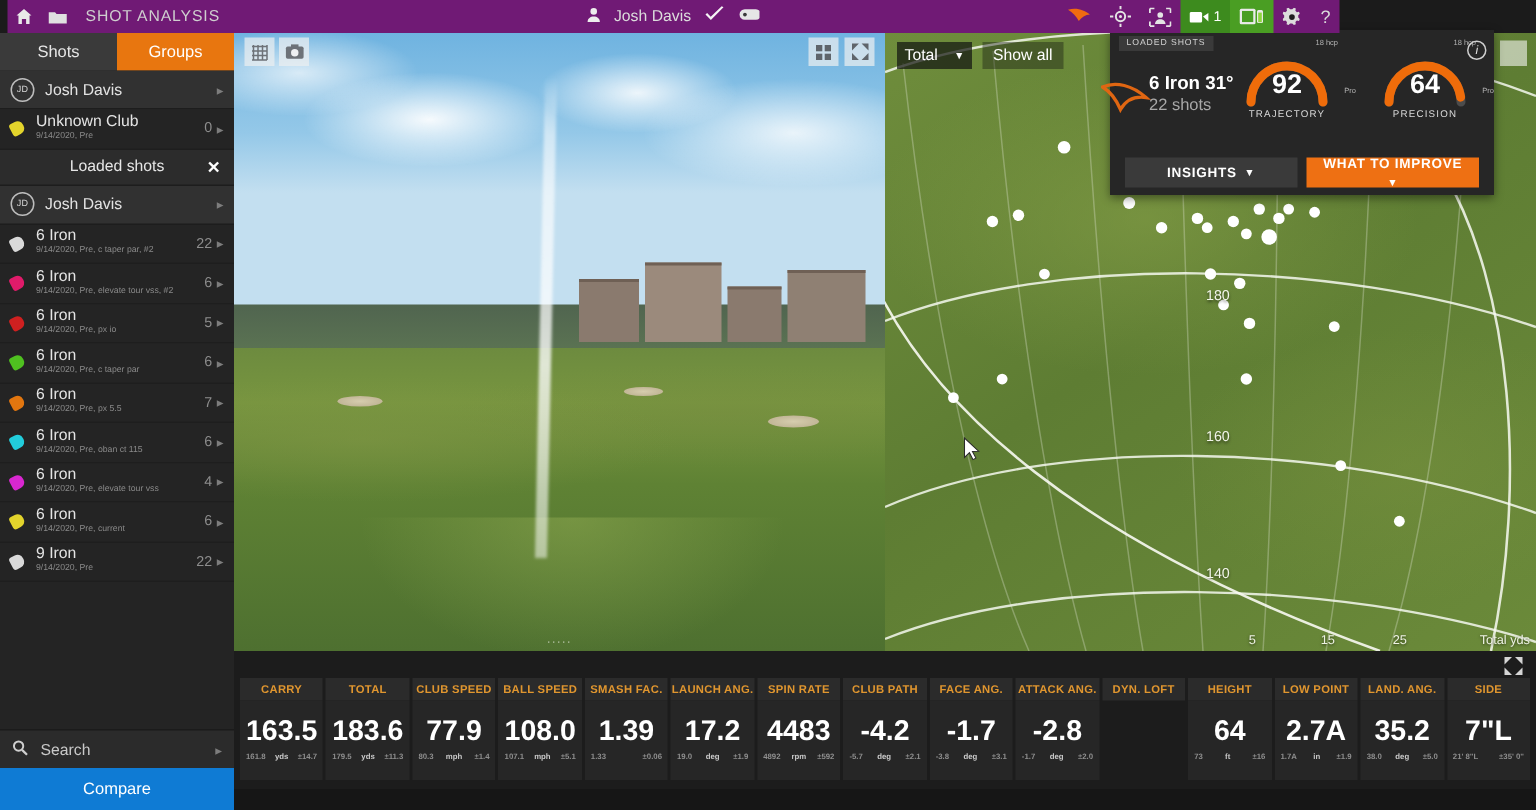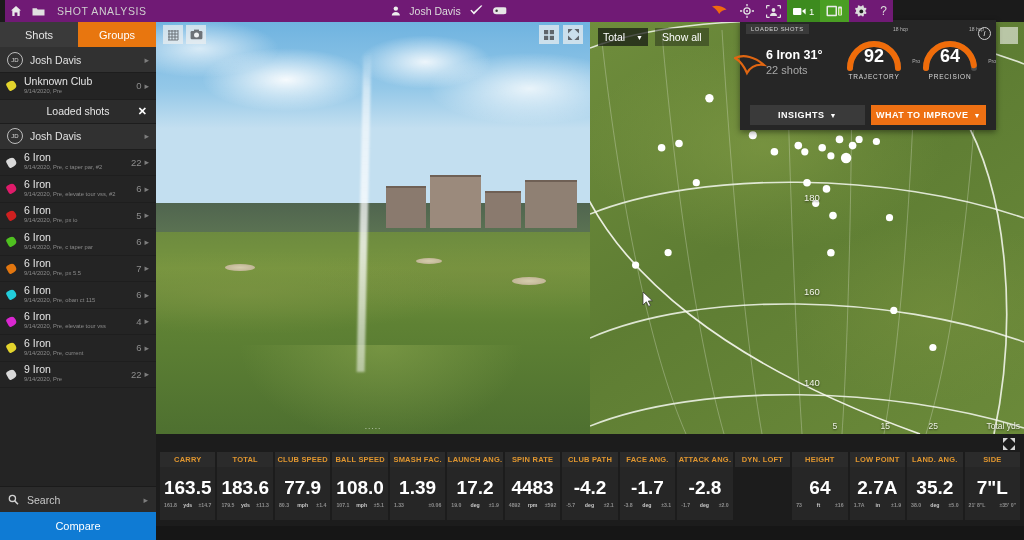--- a/index.html
+++ b/index.html
@@ -162,39 +162,39 @@
   }
   .card-badge {
     position: absolute; left: 6px; top: 4px; font-size: 5.8px; letter-spacing: .6px;
     color: #d2d2d2; background: #3a3a3a; padding: 2px 5px;
   }
   .card-top { position: relative; height: 78px; }
   .clubinfo { position: absolute; left: 26px; top: 28px; }
   .clubinfo .c1 { font-size: 12.5px; color: #fff; font-weight: bold; }
   .clubinfo .c2 { font-size: 11px; color: #a8a8a8; margin-top: 2px; }
   .swoosh { position: absolute; left: -6px; top: 30px; width: 34px; height: 34px; }
-  .gauges { position: absolute; right: 14px; top: 8px; display: flex; gap: 12px; }
+  .gauges { position: absolute; right: 14px; top: 8px; display: flex; gap: 28px; }
   .gauge { width: 64px; position: relative; text-align: center; }
   .gauge svg { display: block; }
   .gauge .val { position: absolute; left: 0; right: 0; top: 18px; font-size: 18px; font-weight: bold; color: #fff; }
   .gauge .cap { font-size: 6.5px; letter-spacing: .8px; color: #d8d8d8; margin-top: 1px; }
   .gauge .endL { position: absolute; right: -2px; top: -2px; font-size: 5px; color: #b6b6b6; }
   .gauge .endR { position: absolute; right: -14px; top: 30px; font-size: 5px; color: #b6b6b6; }
   .info-i {
     position: absolute; right: 5px; top: 7px; width: 13px; height: 13px; border-radius: 50%;
     border: 1px solid #cfcfcf; color: #e2e2e2; font-size: 8px; font-style: italic;
     display: flex; align-items: center; justify-content: center;
   }
   .card-btns { position: absolute; left: 0; bottom: 0; width: 100%; height: 25px; display: flex; gap: 6px; padding: 0 10px 5px; }
   .cbtn {
     flex: 1; display: flex; align-items: center; justify-content: center; gap: 5px;
     font-size: 9px; font-weight: bold; letter-spacing: .5px; color: #fff;
   }
   .cbtn.dark { background: #3a3a3a; }
-  .cbtn.orange { background: #ee7013; }
+  .cbtn.orange { background: #ee7013; flex-direction: column; }
 
   
   .stats {
     position: absolute; left: 156px; top: 434px; width: 868px; height: 106px;
     background: #1c1c1c; padding: 18px 3px 0 3px;
   }
   .stats-expand { position: absolute; right: 8px; top: 3px; }
   .cols { display: flex; height: 68px; }
   .col { flex: 1 1 0; min-width: 0; margin: 0 1px; display: flex; flex-direction: column; }
   .col .hd {

